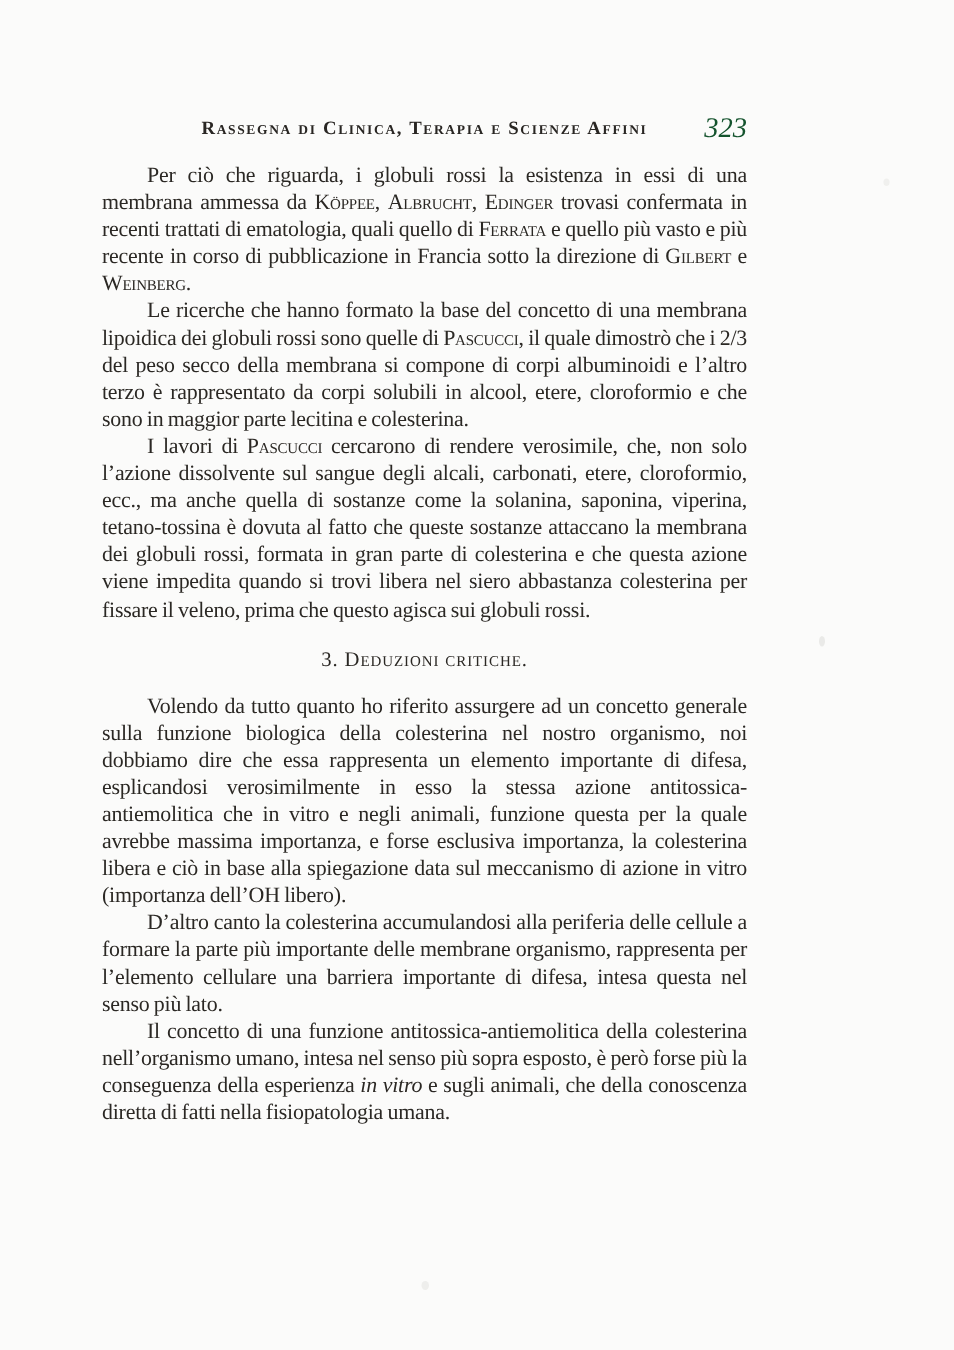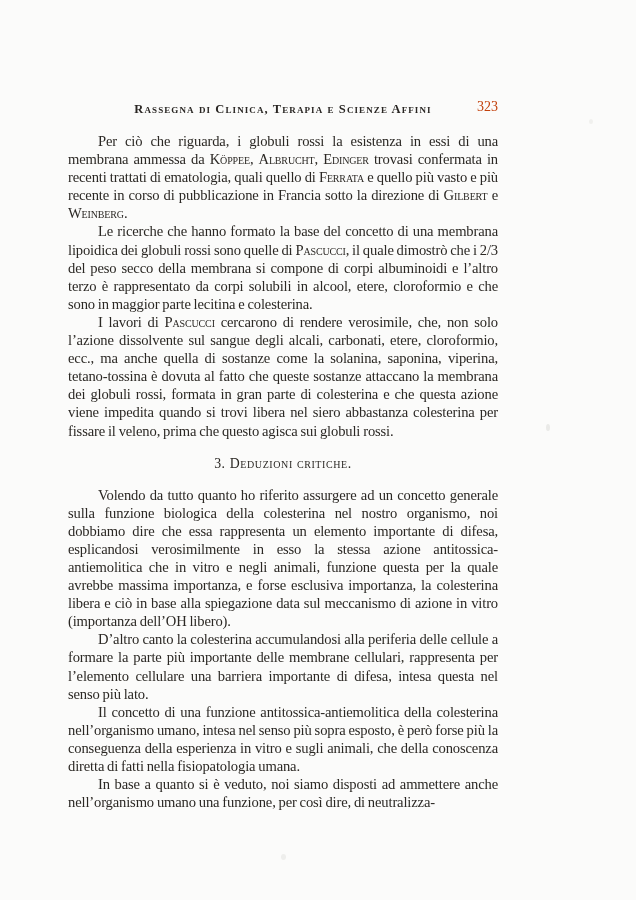--- a/index.html
+++ b/index.html
@@ -17,55 +17,55 @@
   }
   .page-column {
     position: absolute;
     left: 68px;
     top: 78px;
     width: 430px;
   }
   .running-header {
     position: relative;
     height: 17px;
-    margin-top: 24px;
   }
   .journal-title {
     display: block;
     text-align: center;
     font-variant: small-caps;
     font-weight: bold;
     font-size: 12.5px;
     letter-spacing: 1.1px;
     color: #292623;
     white-space: nowrap;
   }
   .page-number {
     position: absolute;
     right: 0;
     top: -3px;
-    font-size: 14px;
-    color: #c2410c;
+    font-size: 19px;
+    color: #14532d;
+    font-style: italic;
   }
   .body-text {
     margin-top: 13px;
   }
   .para {
     margin: 0;
     font-size: 14.6px;
     line-height: 18.1px;
     letter-spacing: -0.15px;
     word-spacing: -0.6px;
     text-align: justify;
     text-indent: 30px;
     hyphens: auto;
     -webkit-hyphens: auto;
   }
   .sc { font-variant: small-caps; margin-top: 37px; }
-  .it { }
+  .it { font-style: italic; }
   .section-heading {
     text-align: center;
     font-variant: small-caps;
     font-size: 13.8px;
     letter-spacing: 0.6px;
     margin: 16px 0 14px 0;
     color: #2b2824;
     font-family: Liberation Serif, serif;
   }
   .speck {
@@ -87,22 +87,21 @@
     <span class="journal-title">Rassegna di Clinica, Terapia e Scienze Affini</span>
     <span class="page-number">323</span>
   </div>
 
   <div class="body-text">
       <p class="para">Per ciò che riguarda, i globuli rossi la esistenza in essi di una membrana ammessa da <span class="sc">Köppee</span>, <span class="sc">Albrucht</span>, <span class="sc">Edinger</span> trovasi confermata in recenti trattati di ematologia, quali quello di <span class="sc">Ferrata</span> e quello più vasto e più recente in corso di pubblicazione in Francia sotto la direzione di <span class="sc">Gilbert</span> e <span class="sc">Weinberg</span>.</p>
       <p class="para">Le ricerche che hanno formato la base del concetto di una membrana lipoidica dei globuli rossi sono quelle di <span class="sc">Pascucci</span>, il quale dimostrò che i 2/3 del peso secco della membrana si compone di corpi albuminoidi e l’altro terzo è rappresentato da corpi solubili in alcool, etere, cloroformio e che sono in maggior parte lecitina e colesterina.</p>
       <p class="para">I lavori di <span class="sc">Pascucci</span> cercarono di rendere verosimile, che, non solo l’azione dissolvente sul sangue degli alcali, carbonati, etere, cloroformio, ecc., ma anche quella di sostanze come la solanina, saponina, viperina, tetano-tossina è dovuta al fatto che queste sostanze attaccano la membrana dei globuli rossi, formata in gran parte di colesterina e che questa azione viene impedita quando si trovi libera nel siero abbastanza colesterina per fissare il veleno, prima che questo agisca sui globuli rossi.</p>
       <div class="section-heading">3. Deduzioni critiche.</div>
       <p class="para">Volendo da tutto quanto ho riferito assurgere ad un concetto generale sulla funzione biologica della colesterina nel nostro organismo, noi dobbiamo dire che essa rappresenta un elemento importante di difesa, esplicandosi verosimilmente in esso la stessa azione antitossica-antiemolitica che in vitro e negli animali, funzione questa per la quale avrebbe massima importanza, e forse esclusiva importanza, la colesterina libera e ciò in base alla spiegazione data sul meccanismo di azione in vitro (importanza dell’OH libero).</p>
-      <p class="para">D’altro canto la colesterina accumulandosi alla periferia delle cellule a formare la parte più importante delle membrane cellulari, rappresenta per l’elemento cellulare una barriera importante di difesa, intesa questa nel senso più lato.</p>
+      <p class="para">D’altro canto la colesterina accumulandosi alla periferia delle cellule a formare la parte più importante delle membrane organismo, rappresenta per l’elemento cellulare una barriera importante di difesa, intesa questa nel senso più lato.</p>
       <p class="para">Il concetto di una funzione antitossica-antiemolitica della colesterina nell’organismo umano, intesa nel senso più sopra esposto, è però forse più la conseguenza della esperienza <span class="it">in vitro</span> e sugli animali, che della conoscenza diretta di fatti nella fisiopatologia umana.</p>
-      <p class="para">In base a quanto si è veduto, noi siamo disposti ad ammettere anche nell’organismo umano una funzione, per così dire, di neutralizza-</p>
     </div>
 
 </div>
 
 <div class="speck speck-1"></div>
 <div class="speck speck-2"></div>
 <div class="speck speck-3"></div>
 
 </body></html>

